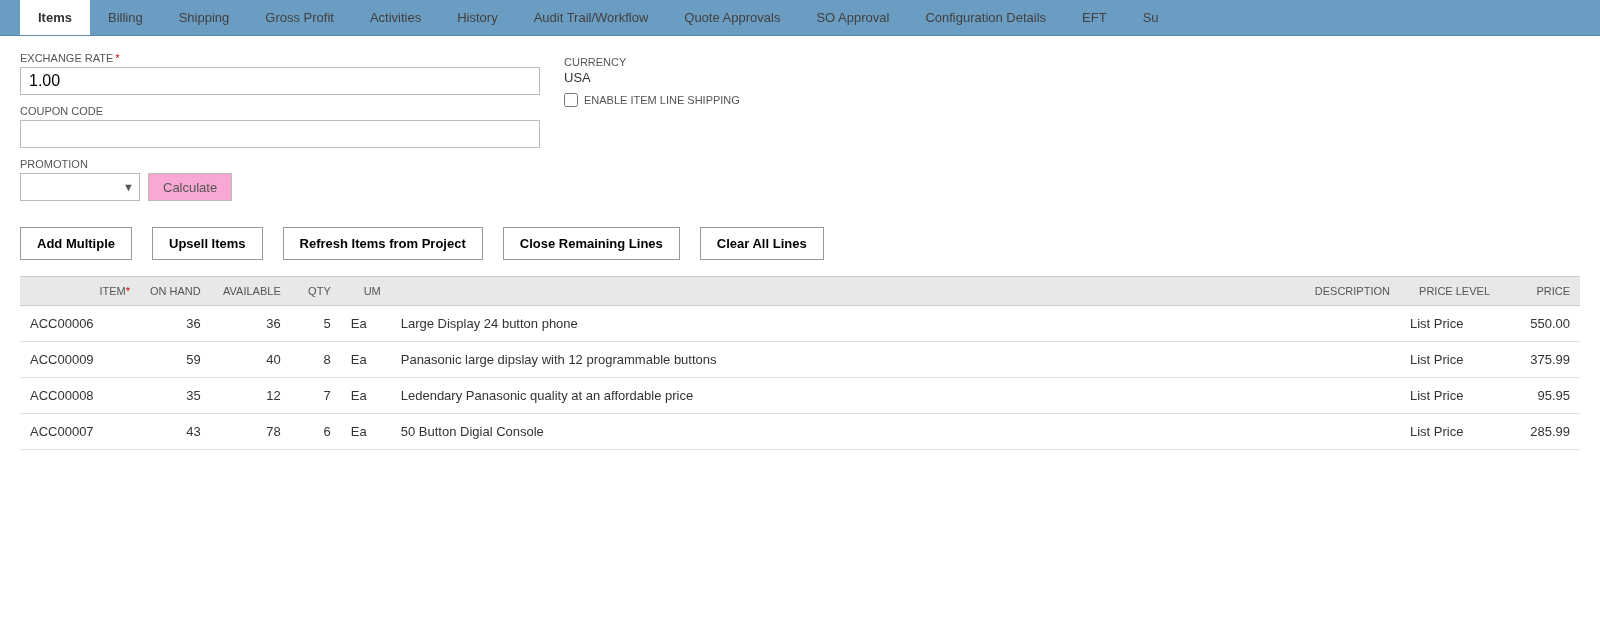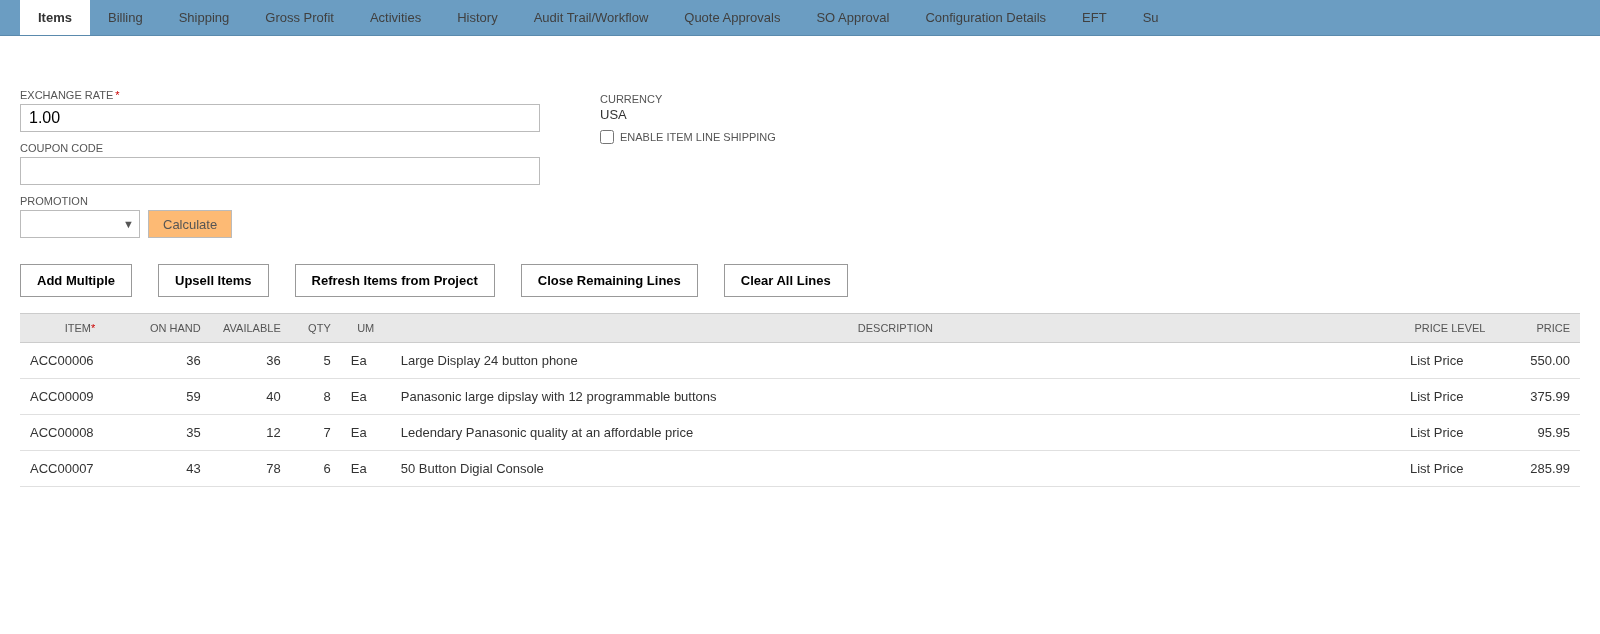--- a/index.html
+++ b/index.html
@@ -30,23 +30,22 @@
 
     
     .content {
       padding: 16px 20px;
       background: #fff;
     }
 
     
     .form-section {
       display: flex;
-      gap: 60px;
+      gap: 24px;
       margin-bottom: 12px;
-      margin-top: 37px;
     }
     .form-left {
       flex: 0 0 auto;
       width: 520px;
     }
     .form-right {
       flex: 1;
       padding-top: 4px;
     }
     .field-group {
@@ -123,32 +122,32 @@
       position: absolute;
       right: 6px;
       top: 50%;
       transform: translateY(-50%);
       pointer-events: none;
       font-size: 11px;
       color: #555;
     }
     .btn-calculate {
       padding: 5px 14px;
-      background: #fdba74;
+      background: #f9a8d4;
       border: 1px solid #bbb;
       font-size: 13px;
       cursor: pointer;
       height: 28px;
       color: #555;
     }
 
     
     .action-buttons {
       display: flex;
-      gap: 26px;
+      gap: 20px;
       margin-bottom: 16px;
       flex-wrap: wrap;
     }
     .btn-action {
       padding: 8px 16px;
       background: #fff;
       border: 1px solid #999;
       font-size: 13px;
       font-weight: bold;
       cursor: pointer;
@@ -160,21 +159,21 @@
       width: 100%;
       border-collapse: collapse;
       border-top: 1px solid #ccc;
     }
     .items-table thead tr {
       background: #e8e8e8;
       border-bottom: 1px solid #ccc;
     }
     .items-table thead th {
       padding: 8px 10px;
-      text-align: center;
+      text-align: right;
       font-size: 11px;
       font-weight: normal;
       color: #555;
       text-transform: uppercase;
       white-space: nowrap;
     }
     .items-table thead th.right {
       text-align: right;
     }
     .items-table tbody tr {

